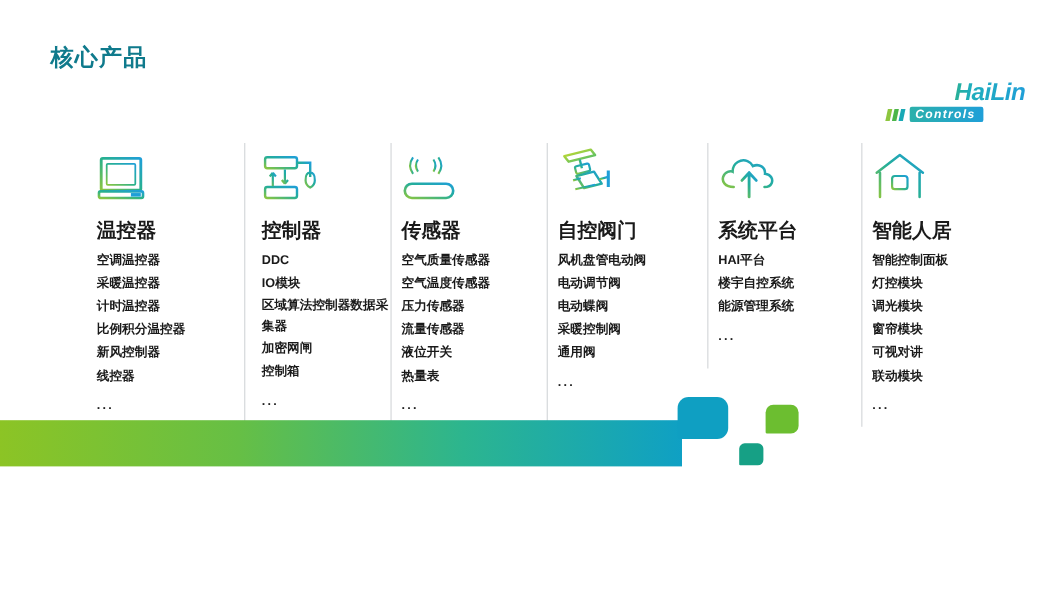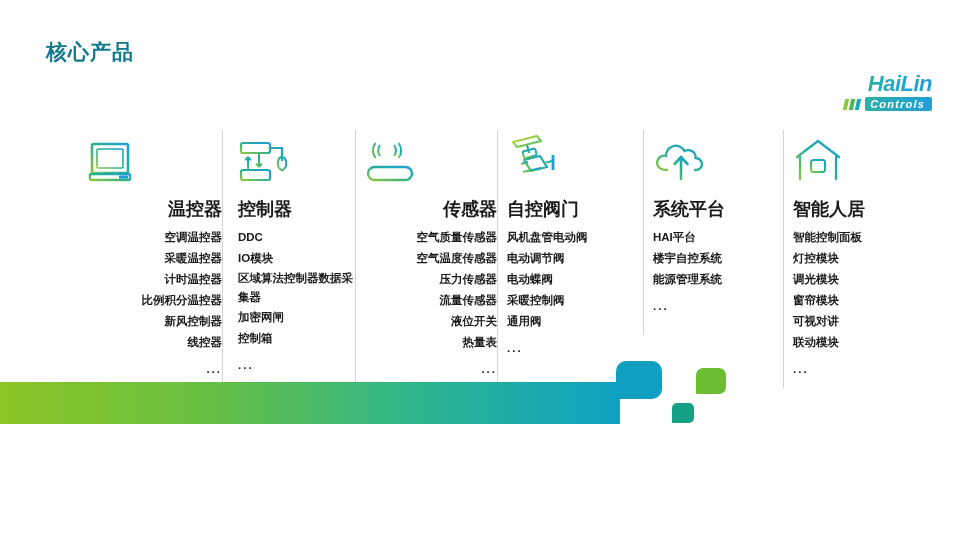--- a/index.html
+++ b/index.html
@@ -52,21 +52,20 @@
     background: linear-gradient(90deg, #63bb3a 0%, #3fb44a 28%, #1faebb 60%, #1f9fd8 100%);
     -webkit-background-clip: text;
     background-clip: text;
     color: transparent;
     margin-top: 47px;
   }
   .logo-sub {
     margin-top: 2px;
     display: flex;
     align-items: center;
-    justify-content: flex-end;
     gap: 3px;
   }
   .logo-bars {
     display: flex;
     gap: 2px;
     margin-right: 2px;
   }
   .logo-bars i {
     display: block;
     width: 4px;
@@ -96,23 +95,23 @@
     width: 830px;
     height: 262px;
     display: flex;
   }
   .col {
     position: relative;
     box-sizing: border-box;
     padding-left: 10px;
     flex: 0 0 auto;
   }
-  .col.c1 { width: 144px; text-align: right; }
+  .col.c1 { width: 144px; }
   .col.c2 { width: 133px; padding-left: 16px; }
-  .col.c3 { width: 142px; text-align: right; }
+  .col.c3 { width: 142px; }
   .col.c4 { width: 146px; }
   .col.c5 { width: 140px; }
   .col.c6 { width: 125px; }
   .col .divider {
     position: absolute;
     left: 0;
     top: 2px;
     width: 1px;
     height: 258px;
     background: #d2d5d8;

